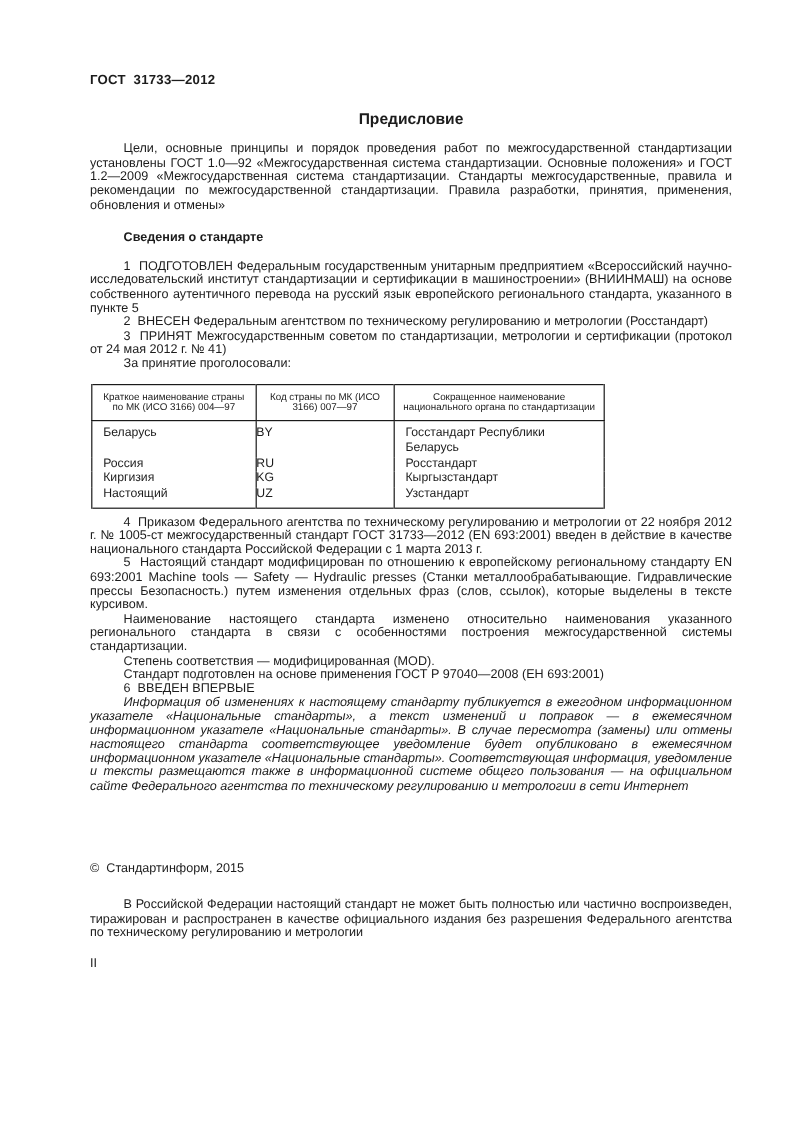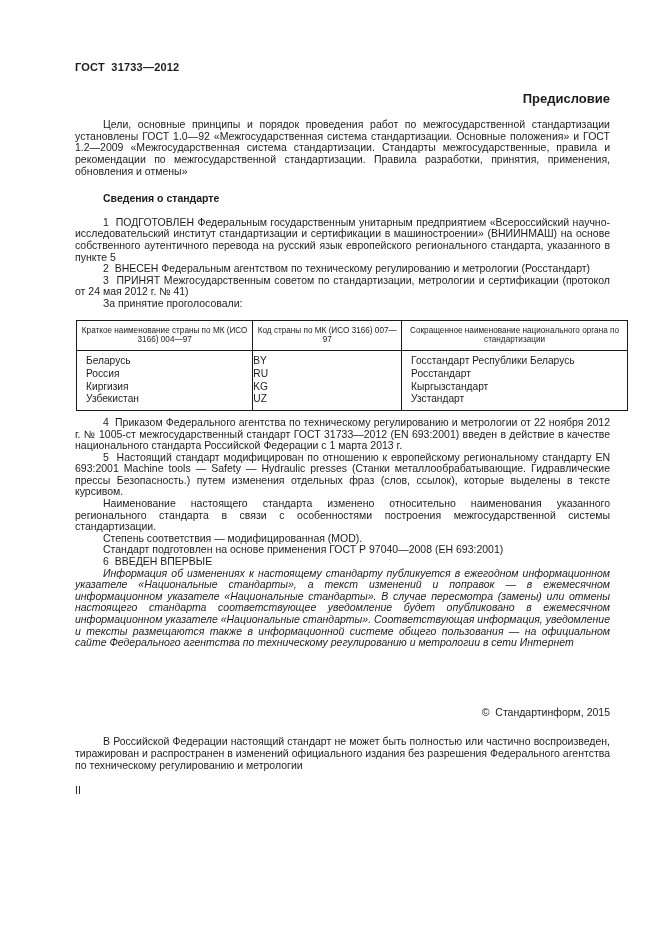--- a/index.html
+++ b/index.html
@@ -21,38 +21,38 @@
     overflow: hidden;
   }
   .doc-code {
     font-weight: bold;
     font-size: 11px;
     letter-spacing: 0.2px;
   }
   .title {
     font-weight: bold;
     font-size: 13px;
-    text-align: right;
+    text-align: center;
     margin: 19px 0 15px 0;
   }
   .para {
     margin: 0;
     text-indent: 28px;
     text-align: justify;
   }
   .section-heading {
     font-weight: bold;
     margin: 16px 0 12px 0;
     text-indent: 28px;
     font-size: 10.5px;
   }
   .gost-table {
     border-collapse: collapse;
     table-layout: fixed;
-    width: 552px;
+    width: 428px;
     margin: 10px 0 6px 1px;
     border: 1.5px solid #1a1a1a;
   }
   .gost-table th {
     font-weight: normal;
     font-size: 8.2px;
     line-height: 9.8px;
     text-align: center;
     vertical-align: middle;
     padding: 5px 4px;
@@ -68,21 +68,20 @@
     border-left: 1px solid #1a1a1a;
     border-right: 1px solid #1a1a1a;
   }
   .gost-table tbody tr:first-child td { padding-top: 4px; }
   .gost-table tbody tr:last-child td { padding-bottom: 4px; }
   .gost-table td.center { padding: 0; }
   .italic-note {
     font-style: italic;
   }
   .copyright {
-    text-align: right;
     margin-top: 58px;
   }
   .footer-note {
     margin-top: 18px;
   }
   .page-number {
     margin-top: 14px;
   }
 </style>
 </head>
@@ -126,35 +125,35 @@
         <td>Россия</td>
         <td class="center">RU</td>
         <td>Росстандарт</td>
       </tr>
       <tr>
         <td>Киргизия</td>
         <td class="center">KG</td>
         <td>Кыргызстандарт</td>
       </tr>
       <tr>
-        <td>Узбекистан</td>
+        <td>Настоящий</td>
         <td class="center">UZ</td>
         <td>Узстандарт</td>
       </tr>
     </tbody>
   </table>
 
   <p class="para">4&nbsp; Приказом Федерального агентства по техническому регулированию и метрологии от 22 ноября 2012 г. № 1005-ст межгосударственный стандарт ГОСТ 31733—2012 (EN 693:2001) введен в действие в качестве национального стандарта Российской Федерации с 1 марта 2013 г.</p>
   <p class="para">5&nbsp; Настоящий стандарт модифицирован по отношению к европейскому региональному стандарту EN 693:2001 Machine tools — Safety — Hydraulic presses (Станки металлообрабатывающие. Гидравлические прессы Безопасность.) путем изменения отдельных фраз (слов, ссылок), которые выделены в тексте курсивом.</p>
   <p class="para">Наименование настоящего стандарта изменено относительно наименования указанного регионального стандарта в связи с особенностями построения межгосударственной системы стандартизации.</p>
   <p class="para">Степень соответствия — модифицированная (MOD).</p>
   <p class="para">Стандарт подготовлен на основе применения ГОСТ Р 97040—2008 (ЕН 693:2001)</p>
   <p class="para">6&nbsp; ВВЕДЕН ВПЕРВЫЕ</p>
 
   <p class="para italic-note">Информация об изменениях к настоящему стандарту публикуется в ежегодном информационном указателе «Национальные стандарты», а текст изменений и поправок — в ежемесячном информационном указателе «Национальные стандарты». В случае пересмотра (замены) или отмены настоящего стандарта соответствующее уведомление будет опубликовано в ежемесячном информационном указателе «Национальные стандарты». Соответствующая информация, уведомление и тексты размещаются также в информационной системе общего пользования — на официальном сайте Федерального агентства по техническому регулированию и метрологии в сети Интернет</p>
 
   <div class="copyright">©&nbsp; Стандартинформ, 2015</div>
 
-  <p class="para footer-note">В Российской Федерации настоящий стандарт не может быть полностью или частично воспроизведен, тиражирован и распространен в изменений официального издания без разрешения Федерального агентства по техническому регулированию и метрологии</p>
+  <p class="para footer-note">В Российской Федерации настоящий стандарт не может быть полностью или частично воспроизведен, тиражирован и распространен в качестве официального издания без разрешения Федерального агентства по техническому регулированию и метрологии</p>
 
   <div class="page-number">II</div>
 
 </div>
 
 </body></html>

